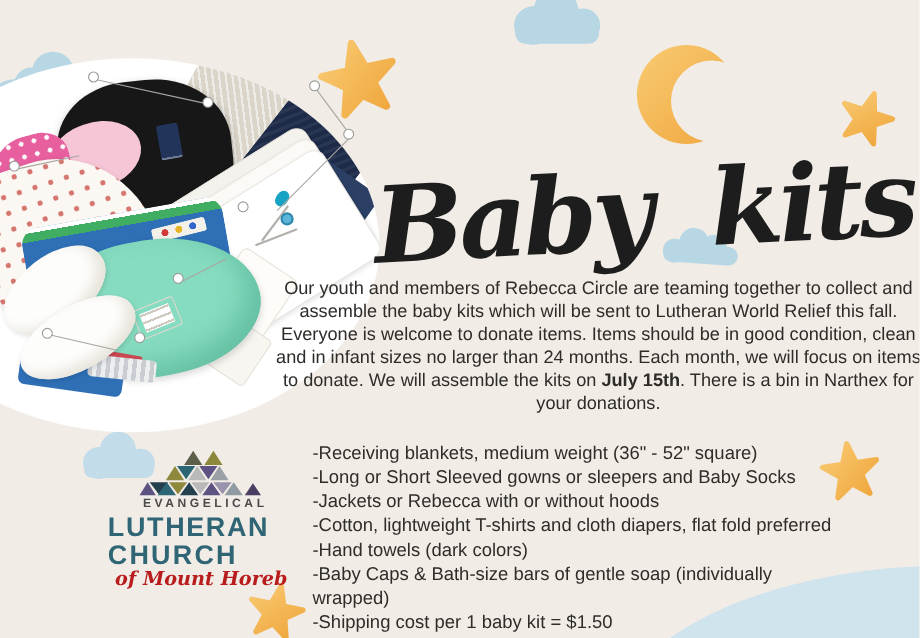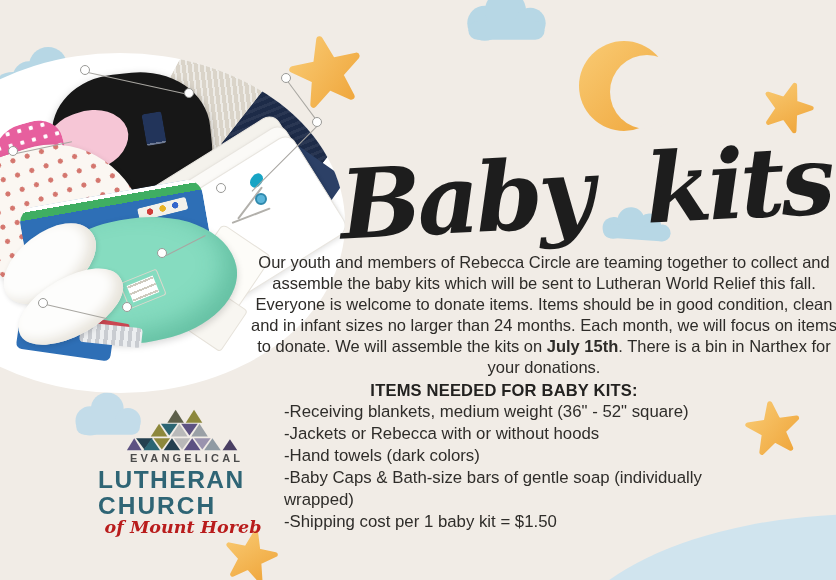--- a/index.html
+++ b/index.html
@@ -249,24 +249,25 @@
   <div class="dot" style="left:216px;top:183px"></div>
   <div class="dot" style="left:8px;top:146px"></div>
   <div class="dot" style="left:157px;top:248px"></div>
   <div class="dot" style="left:38px;top:298px"></div>
   <div class="dot" style="left:122px;top:302px"></div>
 
   <div class="title">Baby kits</div>
 
   <p class="intro"><span>Our youth and members of Rebecca Circle are teaming together to collect and assemble the baby kits which will be sent to Lutheran World Relief this fall. Everyone is welcome to donate items. Items should be in good condition, clean and in infant sizes no larger than 24 months. Each month, we will focus on items to donate. We will assemble the kits on </span><b>July 15th</b><span>. There is a bin in Narthex for your donations.</span></p>
 
-  <div class="needed-heading">ITEMS NEEDED FOR BABY KITS:</div>
   <div class="needed-list">
     <div>-Receiving blankets, medium weight (36" - 52" square)</div>
+    <div>-Long or Short Sleeved gowns or sleepers and Baby Socks</div>
     <div>-Jackets or Rebecca with or without hoods</div>
+    <div>-Cotton, lightweight T-shirts and cloth diapers, flat fold preferred</div>
     <div>-Hand towels (dark colors)</div>
     <div>-Baby Caps &amp; Bath-size bars of gentle soap (individually wrapped)</div>
     <div>-Shipping cost per 1 baby kit = $1.50</div>
   </div>
 
   <div>
     <svg class="abs" style="left:114px;top:408px" width="138" height="46" viewBox="0 0 150 50">
       <polygon points="58,16 67,2 76,16" fill="#5d5f4a"></polygon>
       <polygon points="78,16 87,2 96,16" fill="#8d883c"></polygon>
       <polygon points="40,31 49,17 58,31" fill="#8d883c"></polygon>

